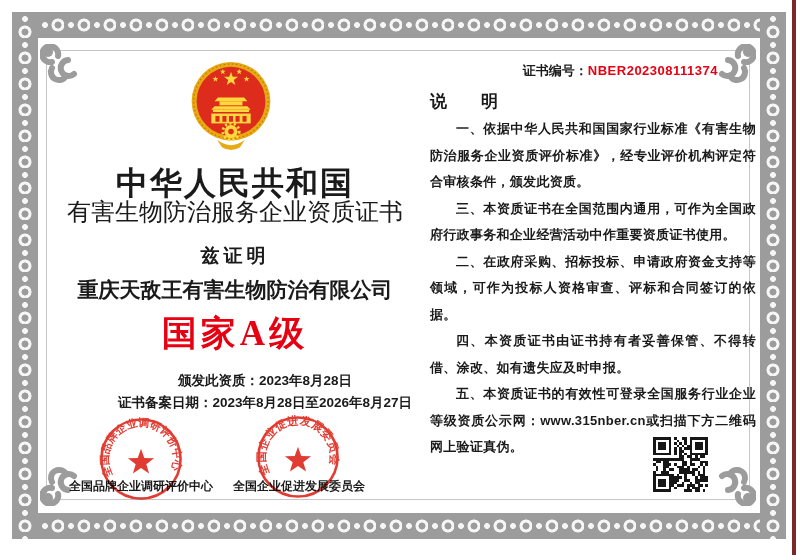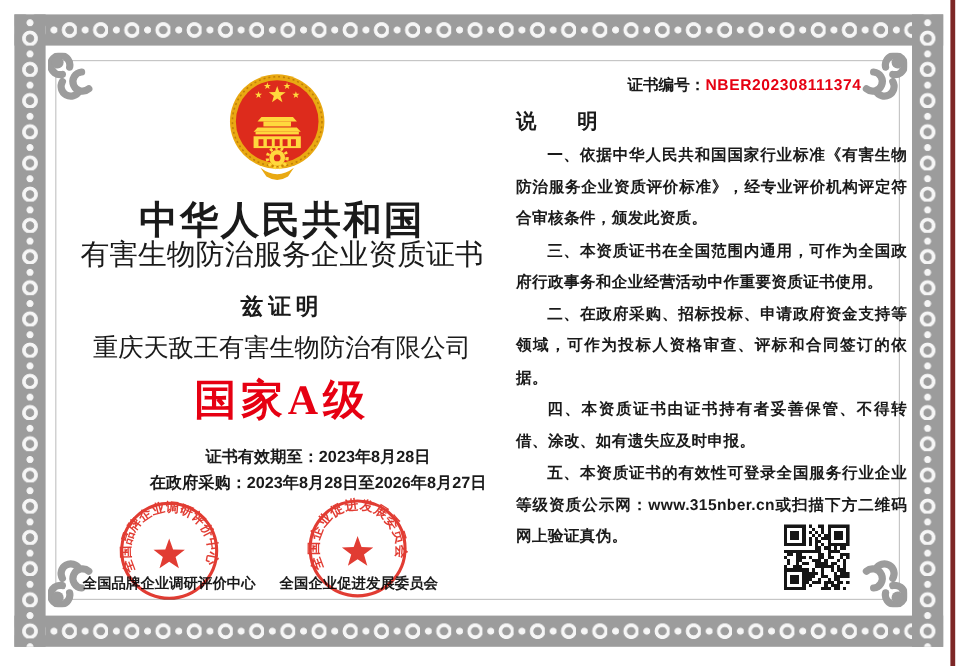--- a/index.html
+++ b/index.html
@@ -35,21 +35,21 @@
   .corner.bl { left:40px;  top:464px; transform:scaleX(-1); }
   .corner.br { left:714px; top:464px; }
 
   
   .left-col { position:absolute; left:50px; top:50px; width:370px; height:450px; }
   .left-col > div { position:absolute; width:100%; text-align:center; }
   .emblem { position:absolute; left:140px; top:10px; width:82px; height:94px; }
   .title1 { top:112px; font-size:32px; font-weight:700; letter-spacing:2px; }
   .title2 { top:146px; font-size:24px; font-weight:400; }
   .hereby { top:193px; font-size:19px; font-weight:700; letter-spacing:4px; }
-  .company { top:226px; font-size:21px; font-weight:400; }
+  .company { top:226px; font-size:21px; font-weight:700; }
   .grade { top:260px; font-size:35px; font-weight:700; color:#e60012;
            font-family:"Liberation Serif","DejaVu Serif",serif; letter-spacing:4px; }
   .dateline { position:absolute; left:30px; font-size:13.5px; font-weight:700; text-align:left; width:340px; }
   .date1 { top:322px; } .date2 { top:344px; }
   .seal { position:absolute; width:86px; height:86px; mix-blend-mode:multiply; opacity:.94; }
   .seal1 { left:48px; top:366px; } .seal2 { left:205px; top:364px; }
   .seal-label { position:absolute; top:428px; font-size:12px; font-weight:700; text-align:center; }
   .seal-label.l1 { left:4px; width:174px; }
   .seal-label.l2 { left:162px; width:174px; }
 
@@ -141,22 +141,22 @@
       <circle cx="50" cy="87" r="10" fill="none" stroke="#ffd83d" stroke-width="3.4" stroke-dasharray="2.6 3"></circle>
       <circle cx="50" cy="87" r="3.4" fill="#dd2b1c"></circle>
       <path d="M33,97 Q50,110 67,97 L61,106 Q50,113 39,106 Z" fill="#e9a912"></path>
     </svg>
 
     <div class="title1">中华人民共和国</div>
     <div class="title2">有害生物防治服务企业资质证书</div>
     <div class="hereby">兹证明</div>
     <div class="company">重庆天敌王有害生物防治有限公司</div>
     <div class="grade">国家A级</div>
-    <div class="dateline date1">证书有效期至：2023年8月28日</div>
-    <div class="dateline date2">在政府采购：2023年8月28日至2026年8月27日</div>
+    <div class="dateline date1">颁发此资质：2023年8月28日</div>
+    <div class="dateline date2">证书备案日期：2023年8月28日至2026年8月27日</div>
 
     <div class="seal-label l1">全国品牌企业调研评价中心</div>
     <div class="seal-label l2">全国企业促进发展委员会</div>
 
     <svg class="seal seal1" viewBox="0 0 100 100">
       <defs>
           <path id="arc1" d="M17.1,69 A38,38 0 1 1 82.9,69"></path>
         </defs>
       <circle cx="50" cy="50" r="46" fill="none" stroke="#e03026" stroke-width="3"></circle>
       <polygon fill="#e03026" points="50,38 53.8,48.7 65.2,49.1 56.2,56 59.4,66.9 50,60.5 40.6,66.9 43.8,56 34.8,49.1 46.2,48.7"></polygon>

